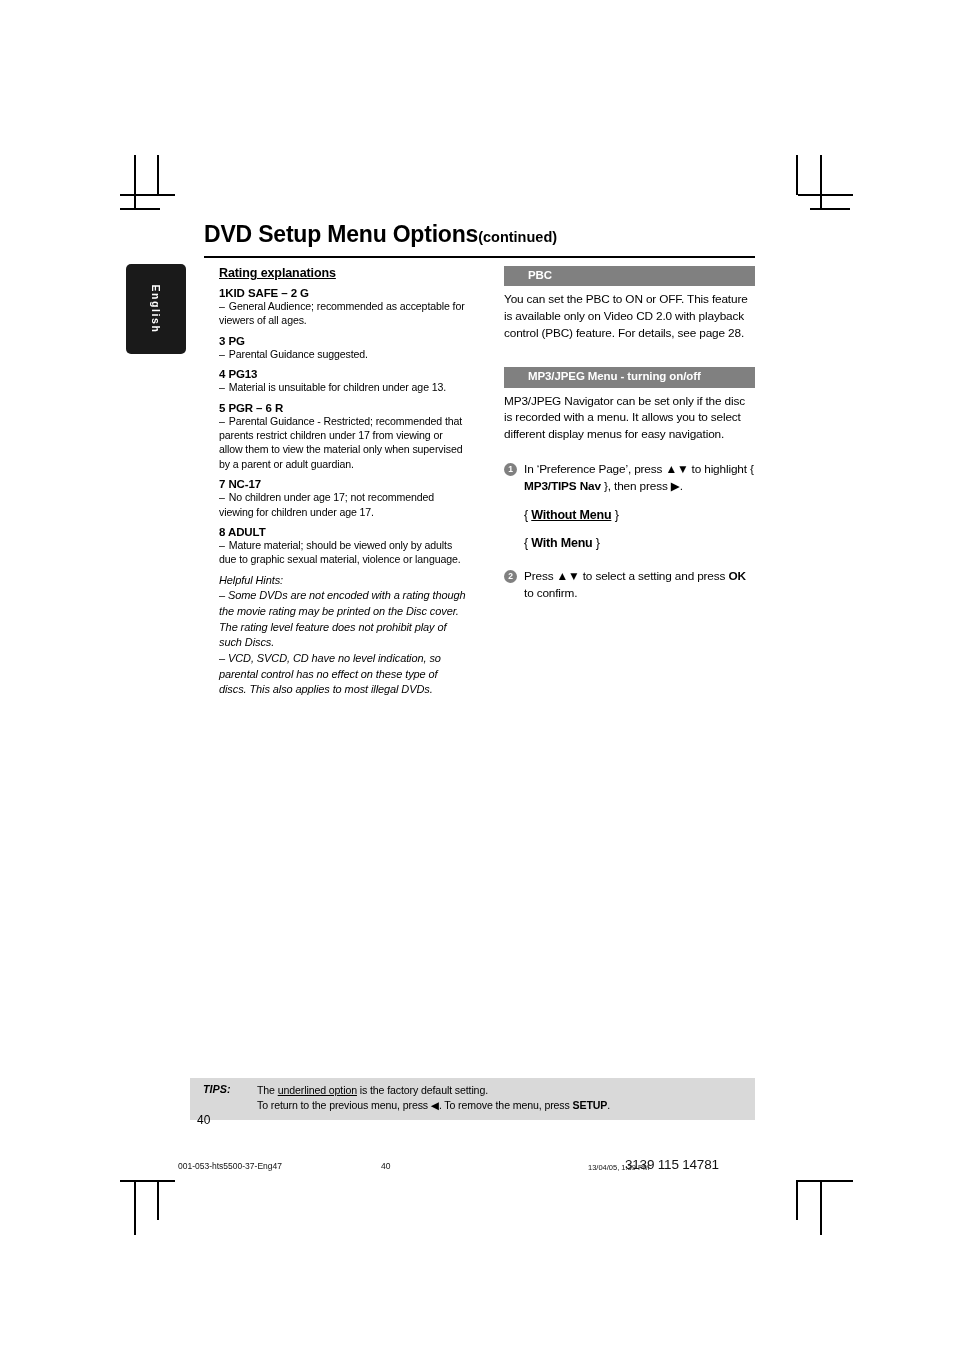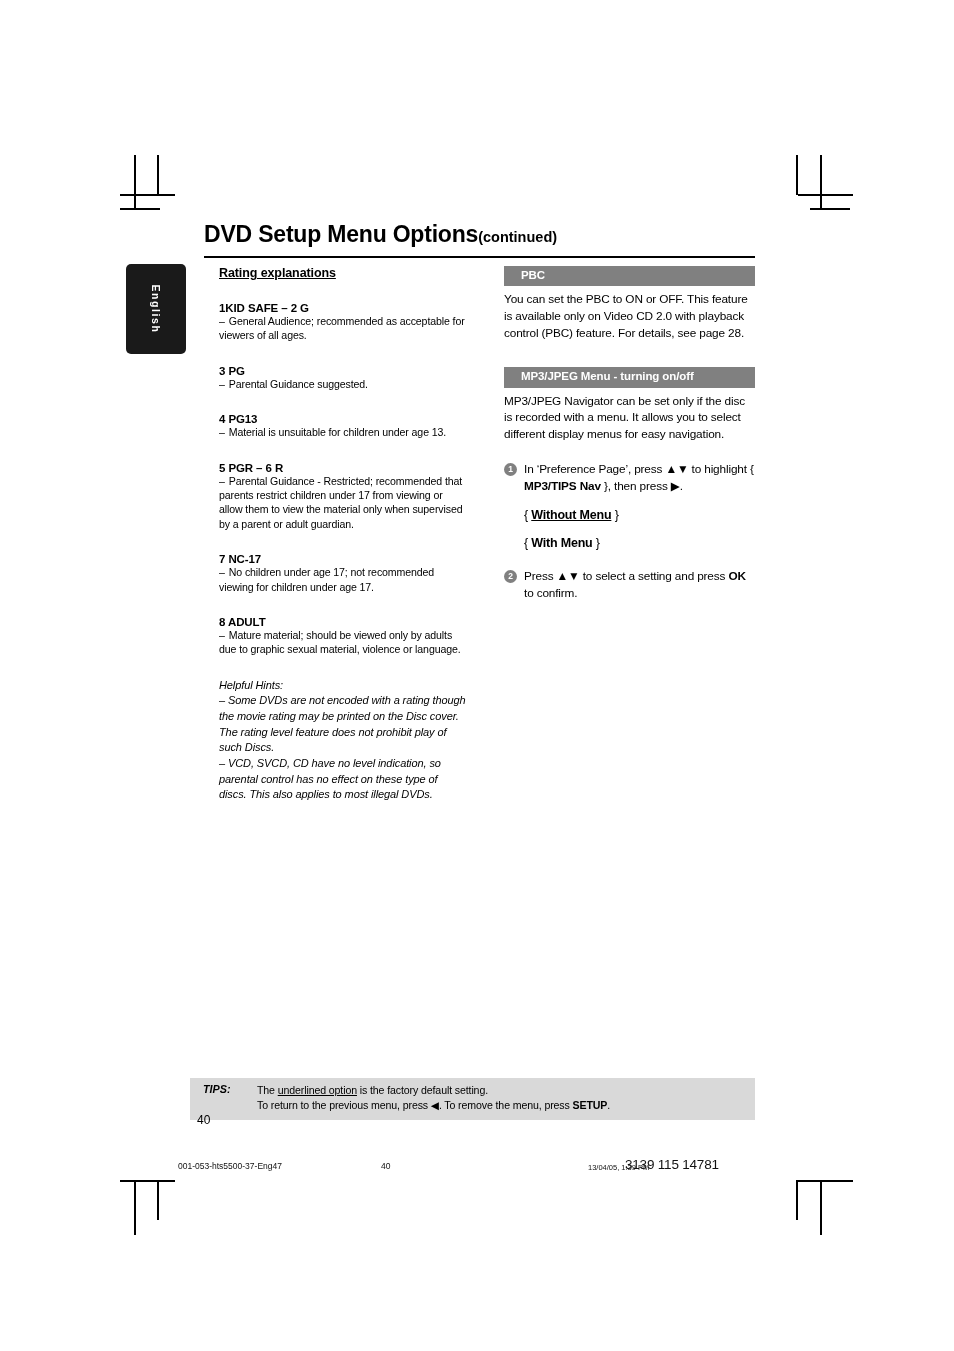--- a/index.html
+++ b/index.html
@@ -87,48 +87,48 @@
   .colhead {
     font-size: 12.5px;
     font-weight: bold;
     text-decoration: underline;
     letter-spacing: -0.1px;
   }
 
   .rating-term {
     font-size: 11.5px;
     font-weight: bold;
-    margin-top: 22px;
+    margin-top: 7px;
     letter-spacing: -0.1px;
   }
   .rating-desc {
     font-size: 10.6px;
     line-height: 1.36;
     letter-spacing: -0.12px;
     margin-top: 0;
   }
   .rating-desc .dash { margin-right: 4px; }
 
   .hints {
-    margin-top: 21px;
+    margin-top: 6px;
     font-size: 11px;
     font-style: italic;
     line-height: 1.42;
     letter-spacing: -0.1px;
   }
   .hints .hint-title { display: block; }
   .hints p { margin: 0; }
 
   
   .sec-head {
     background: #808080;
     color: #ffffff;
     font-size: 11.5px;
     font-weight: bold;
-    padding: 3px 7px 4px 17px;
+    padding: 3px 7px 4px 24px;
     letter-spacing: -0.1px;
     line-height: 1.15;
   }
   .sec-body {
     font-size: 11.8px;
     line-height: 1.42;
     letter-spacing: -0.15px;
     margin-top: 5px;
   }
   .sec-gap { height: 26px; }

